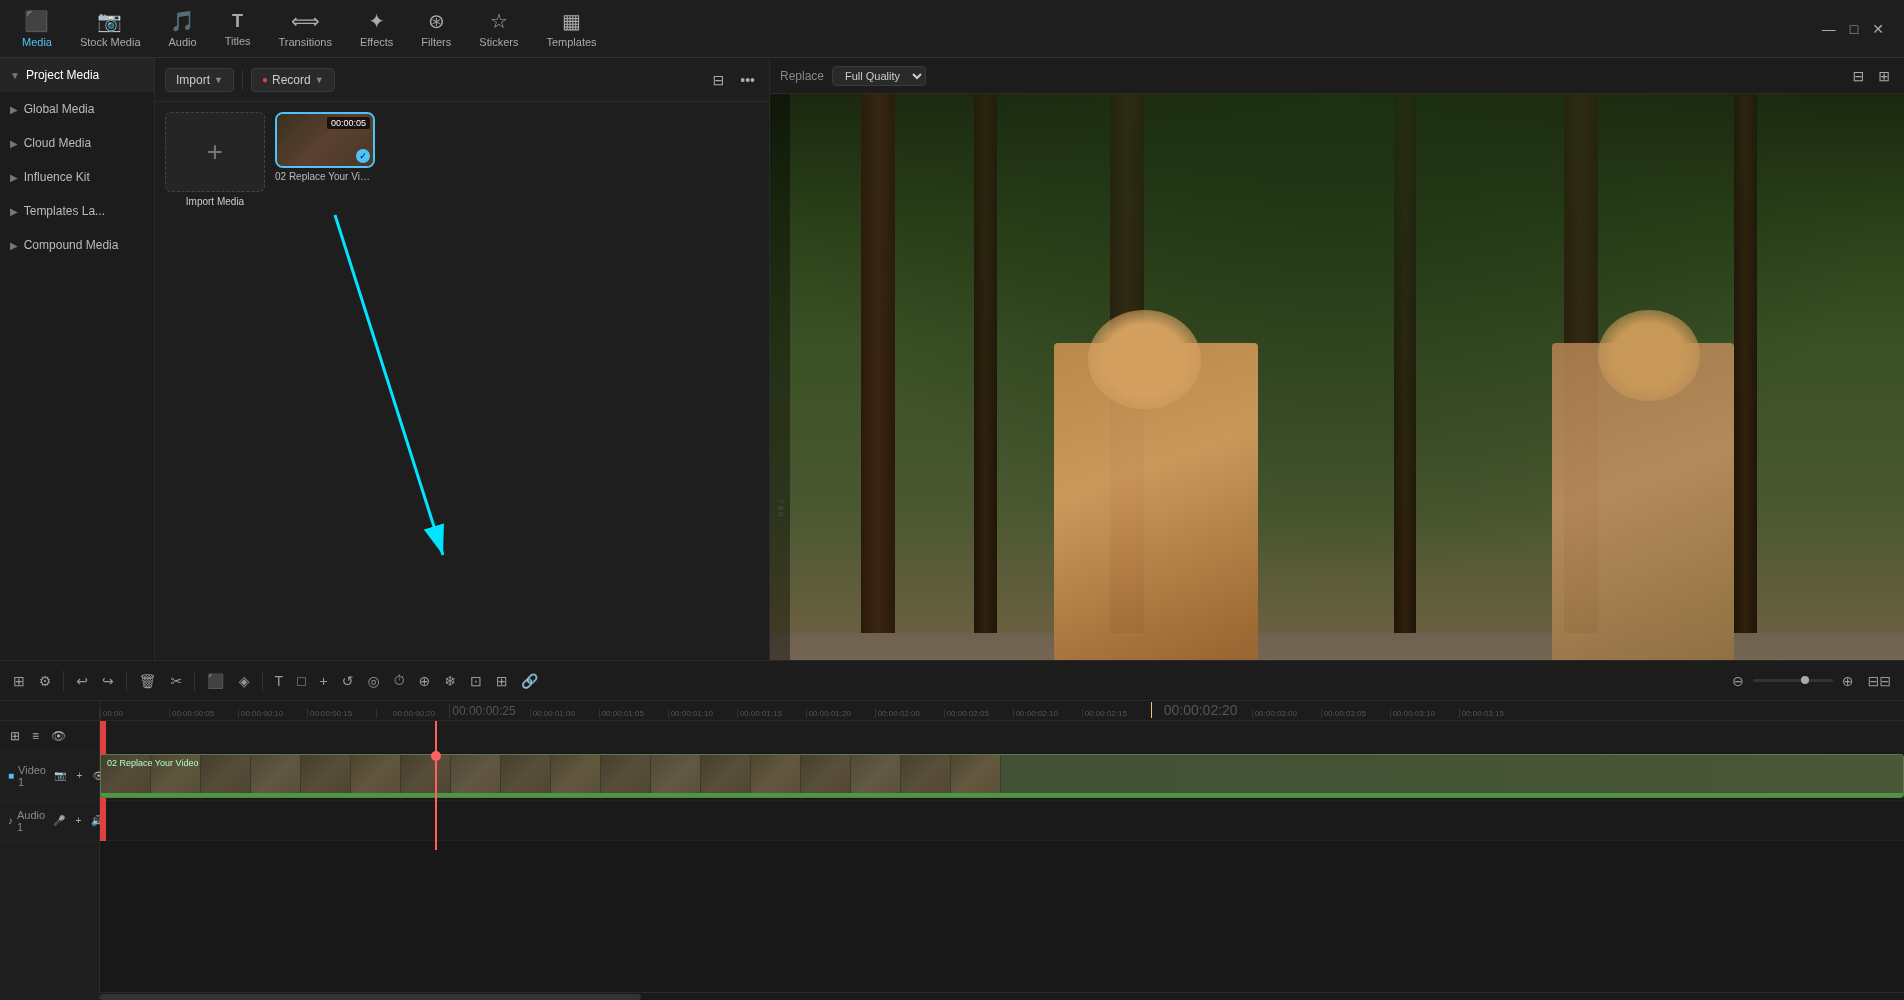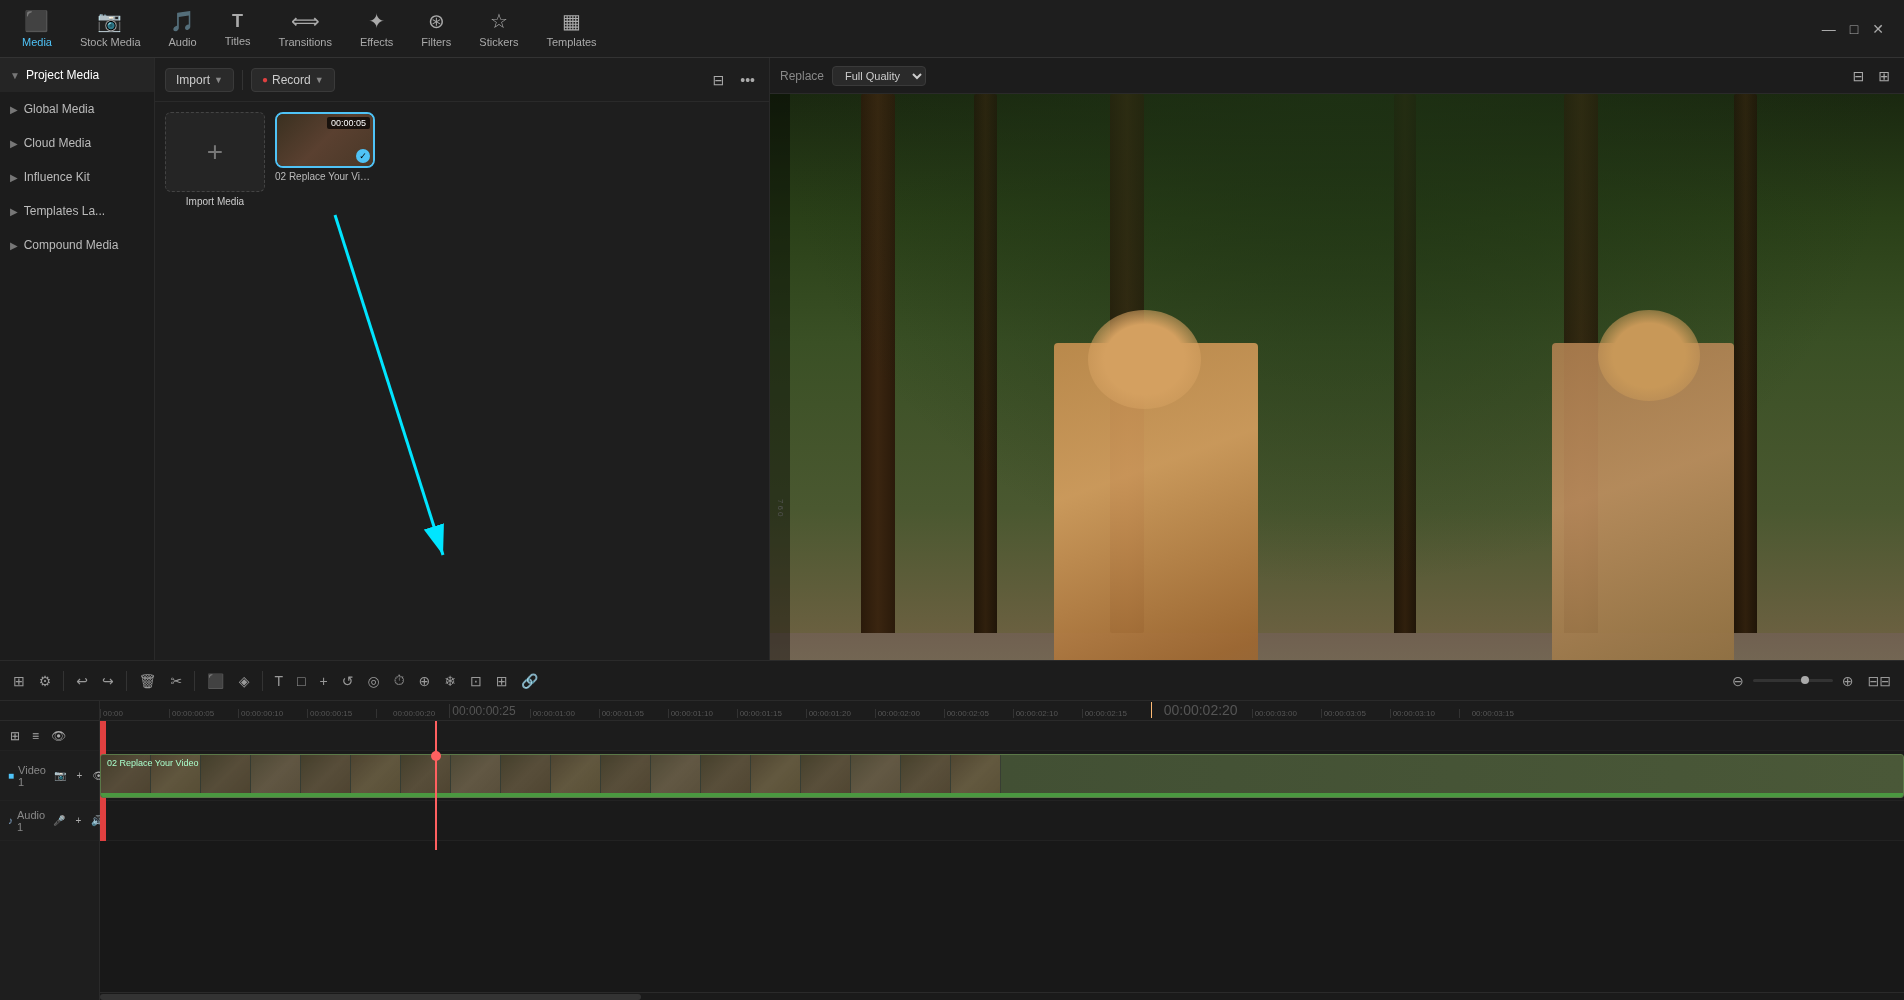--- a/index.html
+++ b/index.html
@@ -349,21 +349,21 @@
           <div style="min-width:55px;font-size:8px;color:#555;padding-left:2px;border-left:1px solid #333;">00:00:01:15</div>
           <div style="min-width:55px;font-size:8px;color:#555;padding-left:2px;border-left:1px solid #333;">00:00:01:20</div>
           <div style="min-width:55px;font-size:8px;color:#555;padding-left:2px;border-left:1px solid #333;">00:00:02:00</div>
           <div style="min-width:55px;font-size:8px;color:#555;padding-left:2px;border-left:1px solid #333;">00:00:02:05</div>
           <div style="min-width:55px;font-size:8px;color:#555;padding-left:2px;border-left:1px solid #333;">00:00:02:10</div>
           <div style="min-width:55px;font-size:8px;color:#555;padding-left:2px;border-left:1px solid #333;">00:00:02:15</div>
           <div style="min-width:55px;font-size:14px;color:#555;padding-left:12px;border-left:1px solid #fdba74;">00:00:02:20</div>
           <div style="min-width:55px;font-size:8px;color:#555;padding-left:2px;border-left:1px solid #333;">00:00:03:00</div>
           <div style="min-width:55px;font-size:8px;color:#555;padding-left:2px;border-left:1px solid #333;">00:00:03:05</div>
           <div style="min-width:55px;font-size:8px;color:#555;padding-left:2px;border-left:1px solid #333;">00:00:03:10</div>
-          <div style="min-width:55px;font-size:8px;color:#555;padding-left:12px;border-left:1px solid #333;">00:00:03:15</div>
+          <div style="min-width:55px;font-size:8px;color:#555;padding-left:2px;border-left:1px solid #333;">00:00:03:15</div>
         </div>
       </div>
     </div>
 
     <div style="display:flex;flex:1;overflow:hidden;">
 
       <div style="width:100px;flex-shrink:0;background:#1e1e1e;border-right:1px solid #2a2a2a;display:flex;flex-direction:column;">
 
         <div style="height:30px;display:flex;align-items:center;padding:0 6px;gap:4px;border-bottom:1px solid #222;background:#1c1c1c;">
           <button class="icon-btn" style="font-size:12px;">⊞</button>

